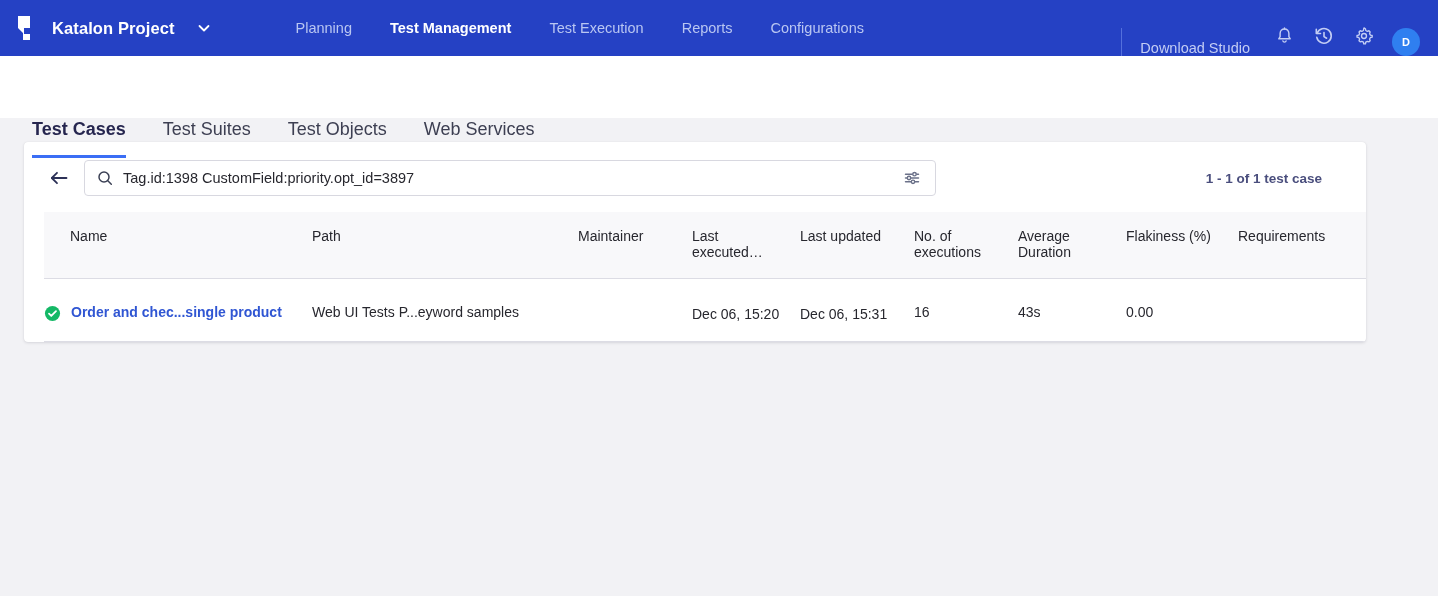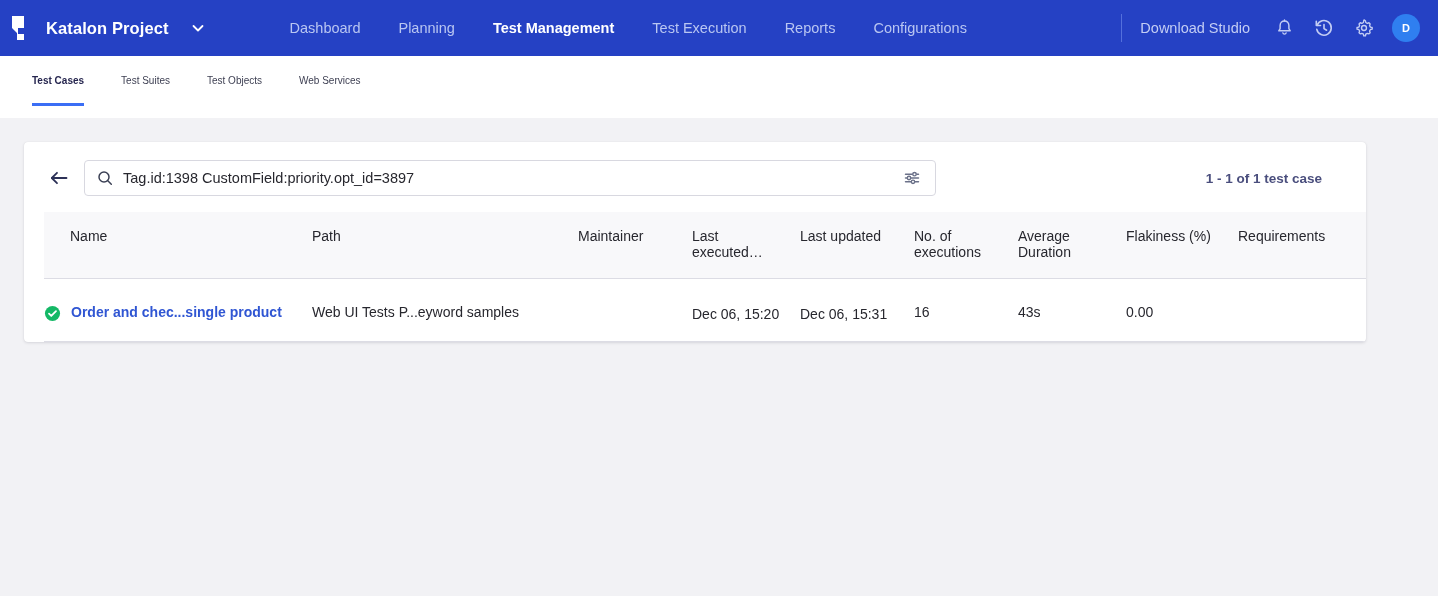--- a/index.html
+++ b/index.html
@@ -17,21 +17,21 @@
     color: #27272e;
     -webkit-font-smoothing: antialiased;
   }
 
   
   .topnav {
     height: 56px;
     background: #2541c4;
     display: flex;
     align-items: center;
-    padding: 0 14px 0 4px;
+    padding: 0 14px 0 10px;
     position: relative;
   }
 
   .brand {
     display: flex;
     align-items: center;
     gap: 12px;
     padding-right: 4px;
   }
 
@@ -75,21 +75,21 @@
     text-decoration: none;
   }
   .nav-link.active {
     color: #ffffff;
     font-weight: bold;
   }
 
   .nav-right {
     margin-left: auto;
     display: flex;
-    align-items: center;
+    align-items: flex-end;
     height: 100%;
   }
 
   .nav-divider {
     width: 1px;
     height: 28px;
     background: #5470dc;
     margin: 0 18px 0 10px;
   }
 
@@ -132,27 +132,28 @@
     height: 62px;
     background: #ffffff;
     display: flex;
     align-items: flex-start;
     padding: 0 32px;
     border-bottom: 1px solid #ffffff;
   }
 
   .subtab {
     position: relative;
-    font-size: 10px;
+    font-size: 18px;
     color: #3d3f52;
     padding: 20px 0 0 0;
     margin-right: 37px;
     cursor: pointer;
     white-space: nowrap;
     line-height: 1;
+    margin-top: 44px;
   }
   .subtab .lbl { display: inline-block; padding-bottom: 20px; }
   .subtab.active { color: #26264f; font-weight: bold; }
   .subtab.active::after {
     content: "";
     position: absolute;
     left: 0; right: 0; bottom: 0;
     height: 3px;
     background: #3b6ef5;
   }
@@ -325,21 +326,20 @@
     </span>
     <span class="brand-name">Katalon Project</span>
     <span class="brand-caret">
       <svg width="14" height="14" viewBox="0 0 14 14" aria-hidden="true">
         <path d="M2.5 5 L7 9.5 L11.5 5" stroke="#ffffff" stroke-width="1.8" fill="none" stroke-linecap="round" stroke-linejoin="round"></path>
       </svg>
     </span>
   </div>
 
   <nav class="nav-links">
-    <a class="nav-link">Dashboard</a>
     <a class="nav-link">Planning</a>
     <a class="nav-link active">Test Management</a>
     <a class="nav-link">Test Execution</a>
     <a class="nav-link">Reports</a>
     <a class="nav-link">Configurations</a>
   </nav>
 
   <div class="nav-right">
     <div class="nav-divider"></div>
 

